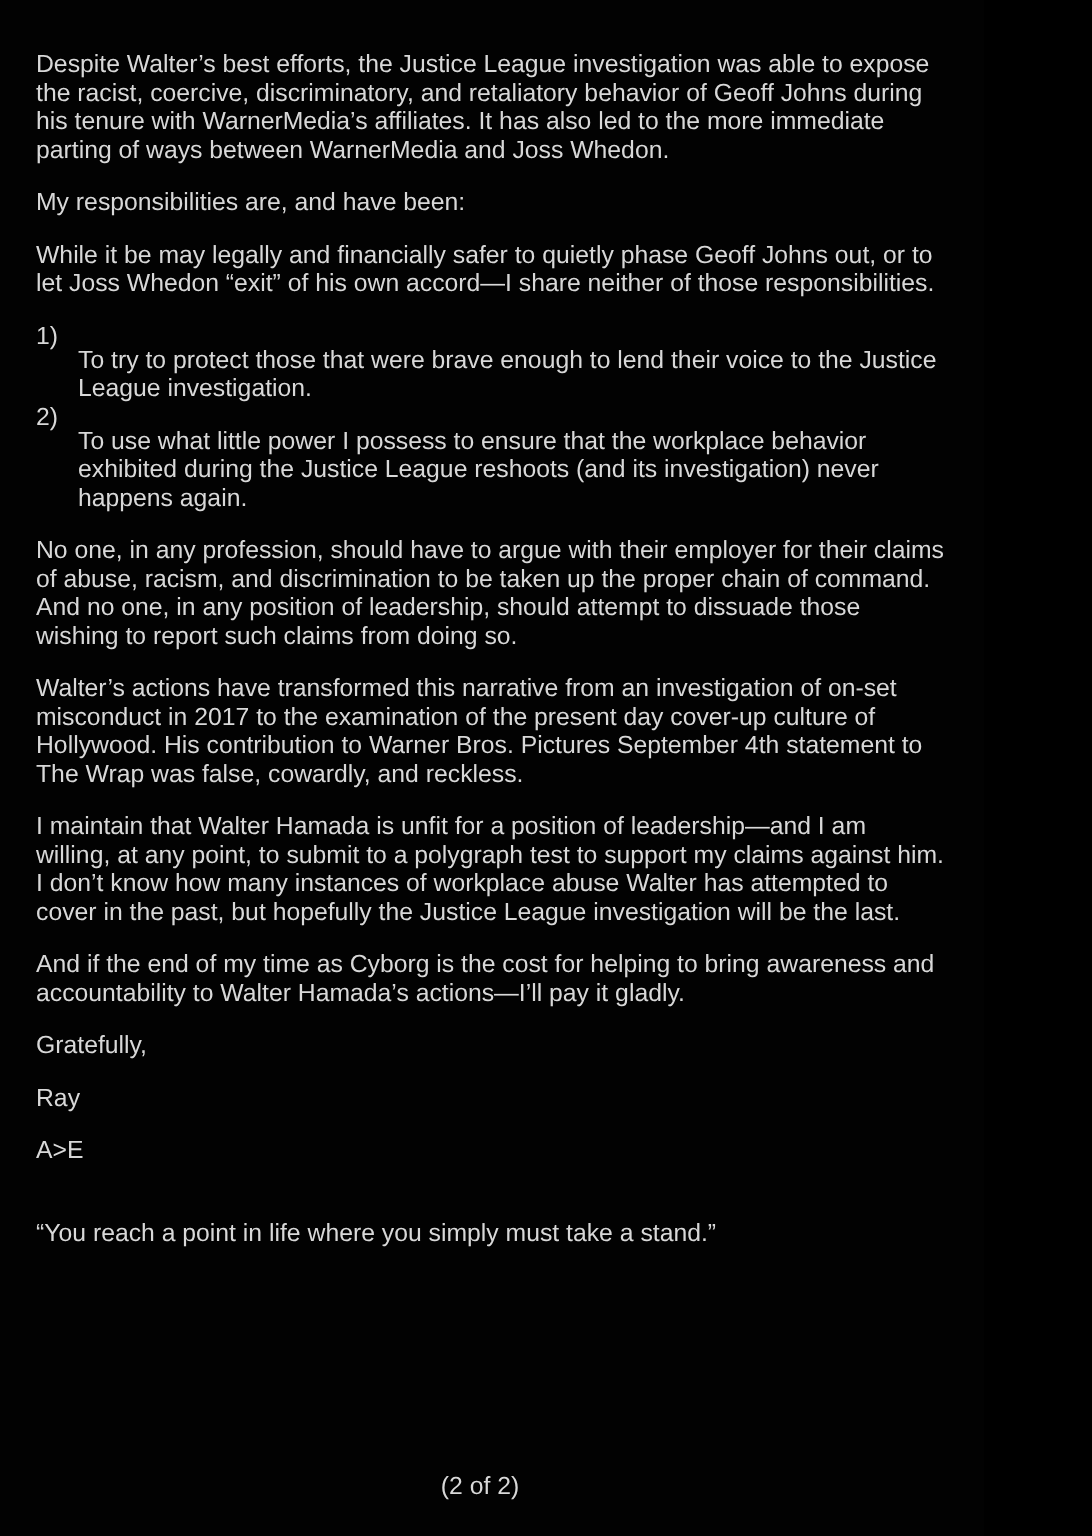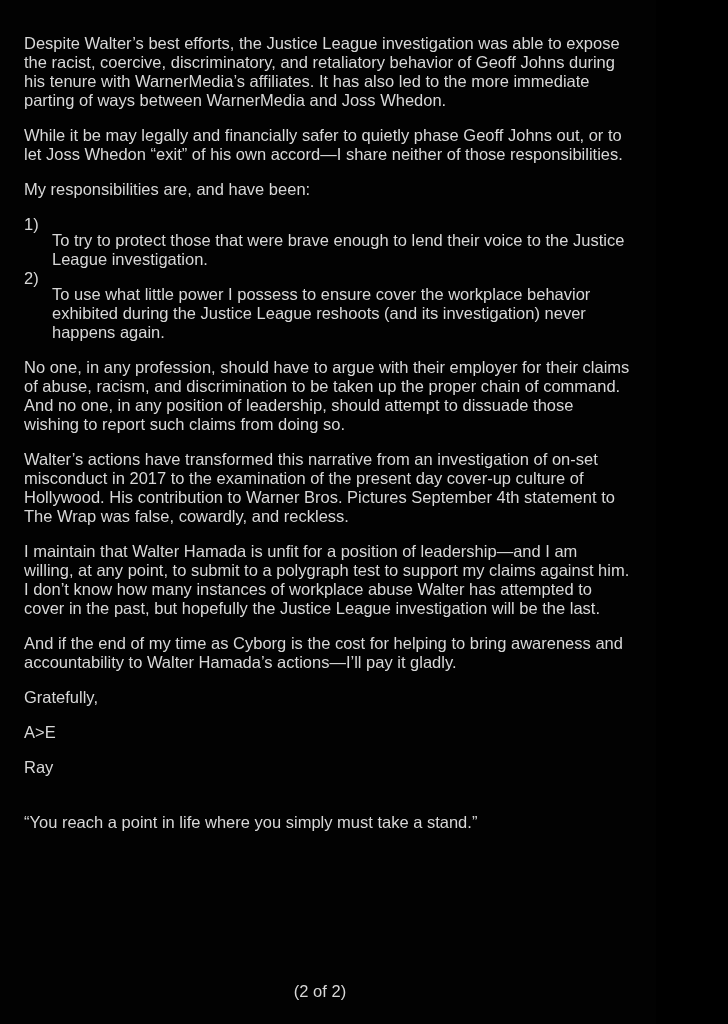--- a/index.html
+++ b/index.html
@@ -54,48 +54,48 @@
     text-align: center;
   }
 </style>
 </head>
 <body>
 
 <div class="page">
 
   <p class="para">Despite Walter’s best efforts, the Justice League investigation was able to expose the racist, coercive, discriminatory, and retaliatory behavior of Geoff Johns during his tenure with WarnerMedia’s affiliates. It has also led to the more immediate parting of ways between WarnerMedia and Joss Whedon.</p>
 
+  <p class="para">My responsibilities are, and have been:</p>
+
   <p class="para">While it be may legally and financially safer to quietly phase Geoff Johns out, or to let Joss Whedon “exit” of his own accord—I share neither of those responsibilities.</p>
-
-  <p class="para">My responsibilities are, and have been:</p>
 
   <div class="numbered-list">
     <div class="list-item">
       <span class="list-number">1)</span>
       <span class="list-text">To try to protect those that were brave enough to lend their voice to the Justice League investigation.</span>
     </div>
     <div class="list-item">
       <span class="list-number">2)</span>
-      <span class="list-text">To use what little power I possess to ensure cover the workplace behavior exhibited during the Justice League reshoots (and its investigation) never happens again.</span>
+      <span class="list-text">To use what little power I possess to ensure that the workplace behavior exhibited during the Justice League reshoots (and its investigation) never happens again.</span>
     </div>
   </div>
 
   <p class="para">No one, in any profession, should have to argue with their employer for their claims of abuse, racism, and discrimination to be taken up the proper chain of command. And no one, in any position of leadership, should attempt to dissuade those wishing to report such claims from doing so.</p>
 
   <p class="para">Walter’s actions have transformed this narrative from an investigation of on-set misconduct in 2017 to the examination of the present day cover-up culture of Hollywood. His contribution to Warner Bros. Pictures September 4th statement to The Wrap was false, cowardly, and reckless.</p>
 
   <p class="para">I maintain that Walter Hamada is unfit for a position of leadership—and I am willing, at any point, to submit to a polygraph test to support my claims against him. I don’t know how many instances of workplace abuse Walter has attempted to cover in the past, but hopefully the Justice League investigation will be the last.</p>
 
   <p class="para">And if the end of my time as Cyborg is the cost for helping to bring awareness and accountability to Walter Hamada’s actions—I’ll pay it gladly.</p>
 
 
   <p class="closing-line">Gratefully,</p>
 
+  <p class="closing-line">Ray</p>
+
   <p class="closing-line">A&gt;E</p>
-
-  <p class="closing-line">Ray</p>
 
   <p class="quote-line">“You reach a point in life where you simply must take a stand.”</p>
 
 
   <div class="page-indicator">(2 of 2)</div>
 
 </div>
 
 </body></html>

